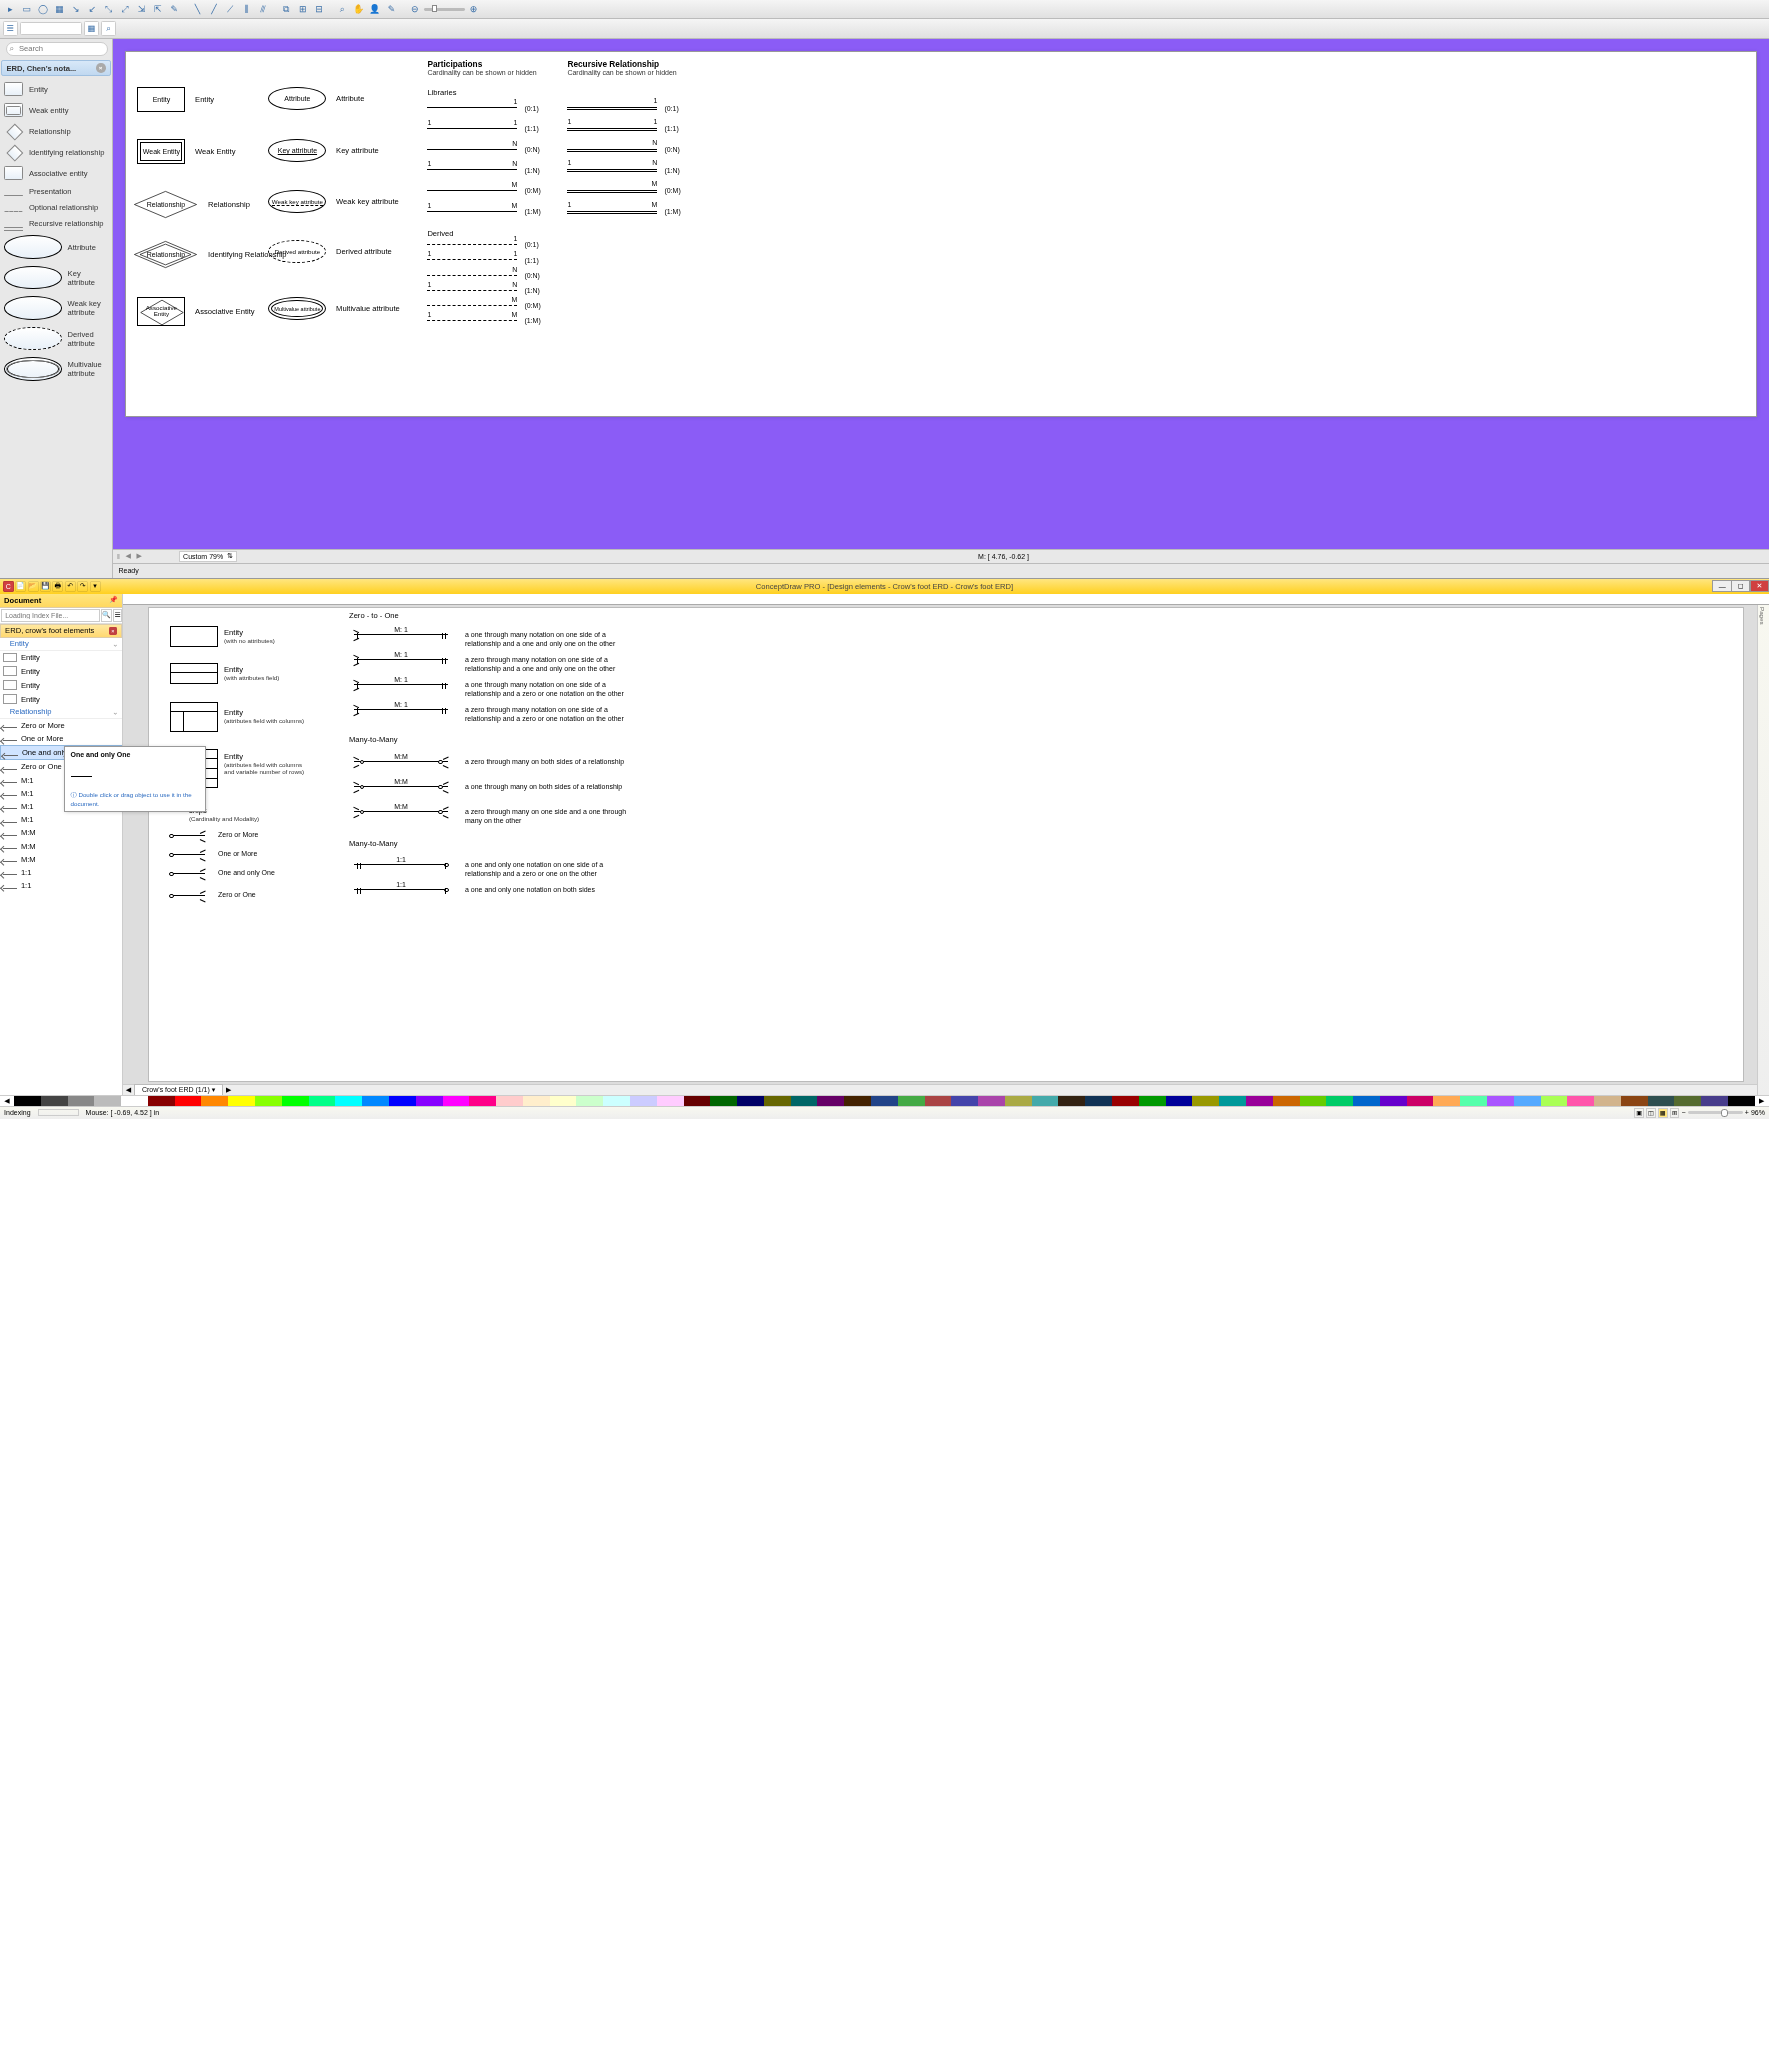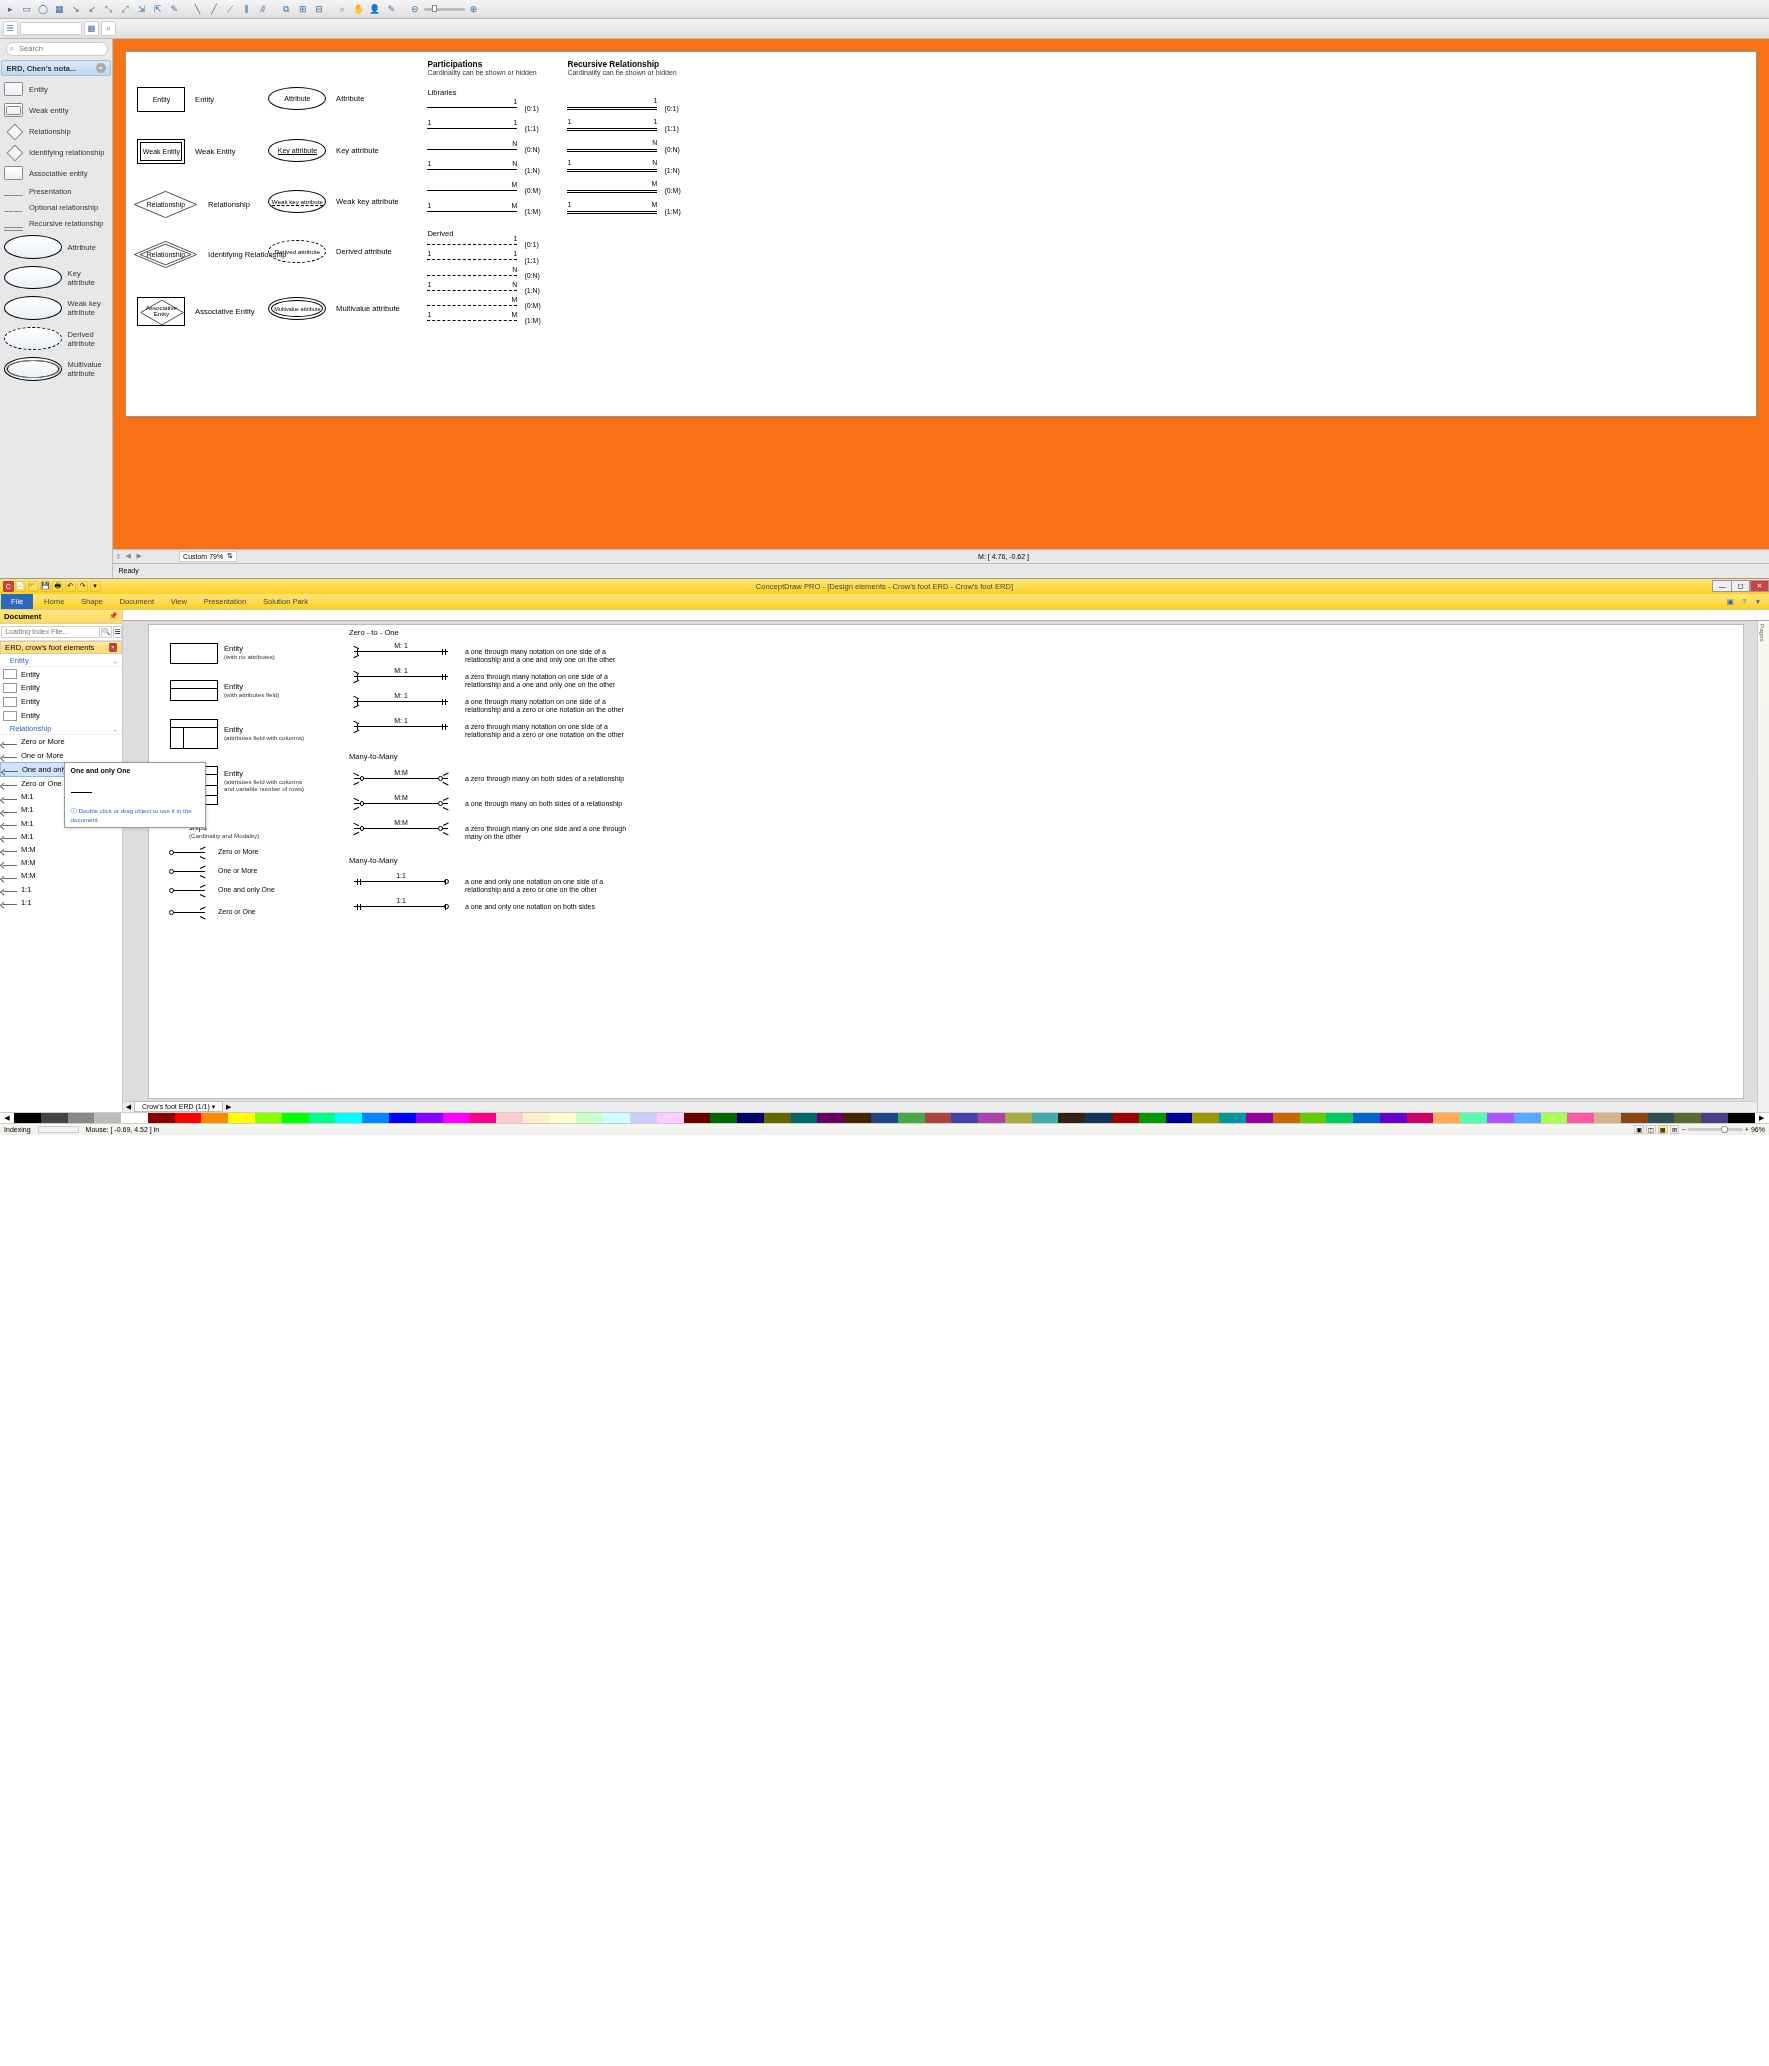--- a/index.html
+++ b/index.html
@@ -24,21 +24,21 @@
 .side-header .close { margin-left: auto; width: 9.7px; height: 9.7px; background: #aaa; border-radius: 4.8px; color: #fff; display: flex; align-items: center; justify-content: center; font-size: 6.2px; line-height: 1; cursor: pointer; }
 .side-item { display: flex; align-items: center; gap: 5.5px; padding: 3.5px 4.1px; font-size: 7.6px; color: #333; cursor: pointer; }
 .side-icon { width: 19.3px; height: 14px; border: 0.7px solid #888; background: linear-gradient(#fff,#e8f0f8); border-radius: 1.4px; position: relative; flex-shrink: 0; }
 .side-icon.oval { border-radius: 50%; }
 .side-icon.diamond { border: none; background: none; position: relative; }
 .side-icon.diamond::before { content:""; position:absolute; width: 9.7px; height: 9.7px; border: 0.7px solid #888; background: linear-gradient(#fff,#e8f0f8); transform: rotate(45deg); top: 1.4px; left: 4.8px; }
 .side-icon.double::after { content:""; position:absolute; inset: 1.4px; border: 0.7px solid #888; border-radius: inherit; }
 .side-icon.line { border: none; background: none; border-top: 1.4px solid #888; margin-top: 7px; height: 0.7px; }
 .side-icon.dline::after { content:""; position:absolute; width:100%; border-top:1.4px solid #888; top:2.1px; }
 
-.canvas1 { flex: 1; background: #f97316; padding: 12.4px; position: relative; min-height: 539px; }
+.canvas1 { flex: 1; background: #8b5cf6; padding: 12.4px; position: relative; min-height: 539px; }
 .page1 { background: #fff; border: 0.7px solid #999; box-shadow: 1.4px 1.4px 4.1px rgba(0,0,0,0.15); padding: 21px 16.6px; position: relative; width: 100%; height: 366px; }
 .shape-row { position: absolute; display: flex; align-items: center; gap: 9.7px; font-size: 7.6px; }
 .rect { width: 48px; height: 25px; border: 0.7px solid #000; display: flex; align-items: center; justify-content: center; font-size: 7px; position:relative; }
 .rect.double::before { content:""; position:absolute; inset:2.1px; border:0.7px solid #000; }
 .oval { width: 58px; height: 23.5px; border: 0.7px solid #000; border-radius: 50%; display: flex; align-items: center; justify-content: center; font-size: 7px; position:relative; }
 .oval.double::before { content:""; position:absolute; inset:2.1px; border:0.7px solid #000; border-radius:50%; }
 .oval.dashed { border-style: dashed; }
 .diamond-shape { width: 65px; height: 29px; position: relative; display: flex; align-items: center; justify-content: center; }
 .diamond-shape svg { width:65px; height:29px; }
 .diamond-shape span { position:absolute; font-size:7px; }
@@ -458,34 +458,20 @@
     <div class="ico">🖶</div>
     <div class="ico">↶</div>
     <div class="ico">↷</div>
     <div class="ico">▾</div>
   </div>
   <div class="title">ConceptDraw PRO - [Design elements - Crow's foot ERD - Crow's foot ERD]</div>
   <div class="winbtns">
     <div class="winbtn">—</div>
     <div class="winbtn">◻</div>
     <div class="winbtn close">✕</div>
-  </div>
-</div>
-<div class="menubar2">
-  <div class="file">File</div>
-  <div class="mitem">Home</div>
-  <div class="mitem">Shape</div>
-  <div class="mitem">Document</div>
-  <div class="mitem">View</div>
-  <div class="mitem">Presentation</div>
-  <div class="mitem">Solution Park</div>
-  <div class="right">
-    <div class="ic">▣</div>
-    <div class="ic">?</div>
-    <div class="ic">▾</div>
   </div>
 </div>
 
 <div class="body2">
   <div class="sidebar2">
     <div class="lib-hdr">
           <span>Document</span>
           <span class="pin">📌</span>
         </div>
     <div class="lib-search">

